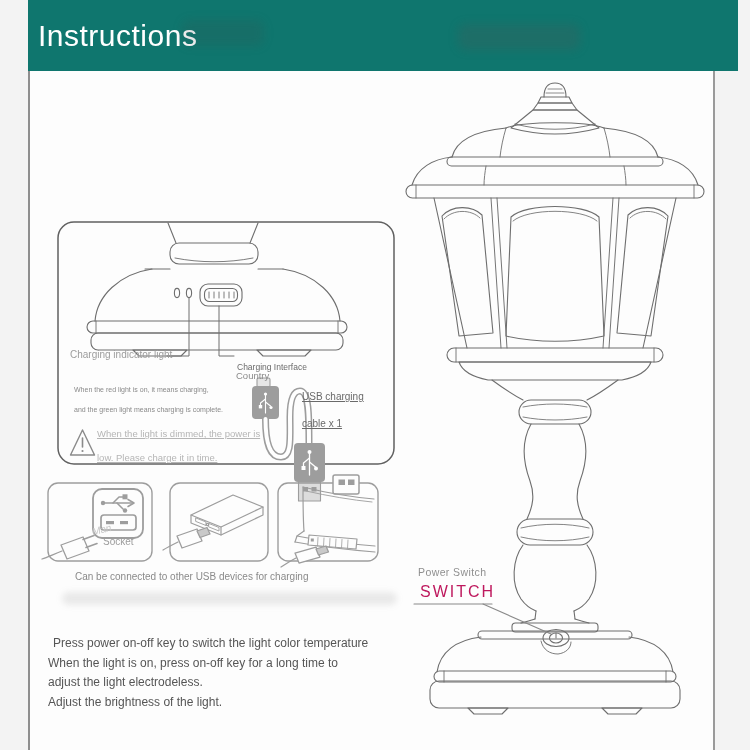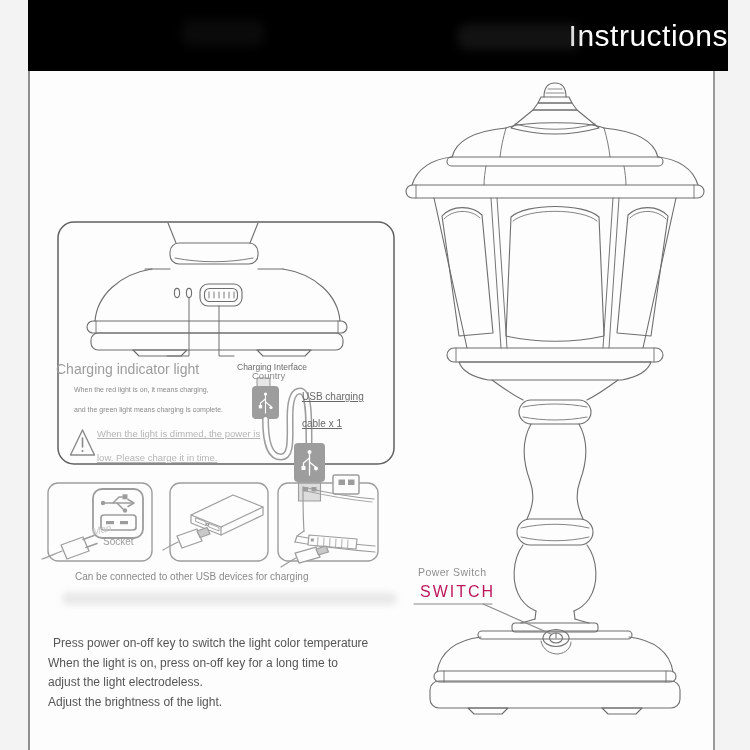--- a/index.html
+++ b/index.html
@@ -9,36 +9,36 @@
     font-family:"Liberation Sans", sans-serif;
   }
   .page{
     position:absolute;left:28px;top:0;width:687px;height:750px;
     background:#fdfdfd;
     border-left:2px solid #8e8e8e;border-right:2px solid #9a9a9a;
     box-sizing:border-box;
   }
   .banner{
     position:absolute;left:28px;top:0;width:700px;height:71px;
-    background:#000000;display:flex;align-items:center;justify-content:flex-end;
+    background:#0f766e;display:flex;align-items:center;justify-content:flex-start;padding-left:10px;
   }
   .banner-title{
     color:#ffffff;font-size:30px;letter-spacing:0.5px;
   }
   .smudge{position:absolute;border-radius:8px;pointer-events:none;}
   .smudge.s1{left:182px;top:20px;width:82px;height:26px;background:rgba(70,70,70,.15);filter:blur(5px);}
   .smudge.s2{left:458px;top:24px;width:122px;height:26px;background:rgba(80,80,80,.22);filter:blur(5px);}
   .smudge.s3{left:62px;top:592px;width:335px;height:13px;background:rgba(100,100,100,.13);filter:blur(3px);}
   svg.art{position:absolute;left:0;top:0;width:750px;height:750px;pointer-events:none;}
   .lbl{position:absolute;white-space:nowrap;}
-  .lbl-indicator{left:56px;top:349px;font-size:14px;color:#9c9c9c;margin-top:12px;}
+  .lbl-indicator{left:70px;top:349px;font-size:10px;color:#9c9c9c;}
   .lbl-interface{left:237px;top:362px;font-size:8.5px;color:#6a6a6a;}
   .note{left:74px;top:385px;font-size:7px;line-height:10px;color:#8a8a8a;white-space:pre-line;}
   .warn-text{left:97px;top:428px;font-size:9.5px;line-height:12px;color:#b5b5b5;white-space:pre-line;text-decoration:underline;}
-  .lbl-country{left:252px;top:370px;font-size:9.5px;color:#8a8a8a;}
+  .lbl-country{left:236px;top:370px;font-size:9.5px;color:#8a8a8a;}
   .lbl-cable{left:302px;top:390px;font-size:10px;line-height:13.5px;color:#6a6a6a;white-space:pre-line;text-decoration:underline;}
   .lbl-man{left:92px;top:524px;font-size:10px;color:#c8c8c8;font-style:italic;transform:rotate(-14deg);}
   .lbl-socket{left:103px;top:536px;width:34px;font-size:10px;line-height:11.5px;color:#9c9c9c;
     word-break:break-all;white-space:normal;}
   .caption{left:75px;top:571px;font-size:10px;color:#8a8a8a;}
   .lbl-powerswitch{left:418px;top:566px;font-size:10.5px;color:#8f8f8f;letter-spacing:.4px;}
   .lbl-switch{left:420px;top:583px;font-size:16px;color:#be185d;letter-spacing:2px;}
   .instructions{
     position:absolute;left:48px;top:634px;width:380px;
     font-size:12px;line-height:19.5px;color:#555555;

